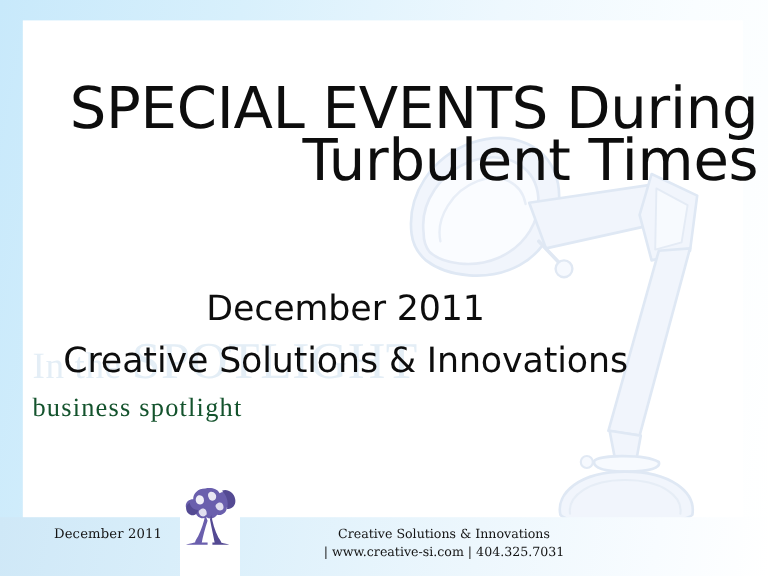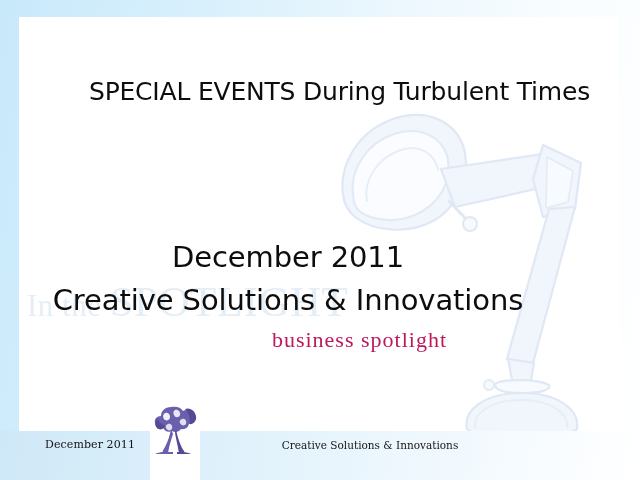--- a/index.html
+++ b/index.html
@@ -38,44 +38,44 @@
     line-height: 1.05;
     color: #e4eef6;
     white-space: nowrap;
     letter-spacing: 0.5px;
     user-select: none;
   }
   .watermark .wm-small { font-size: 31px; }
   .watermark .wm-sub {
     display: block;
     font-size: 22px;
-    color: #be185d;
-    text-align: right;
+    color: #14532d;
+    text-align: left;
     margin-top: 4px;
     letter-spacing: 1px;
   }
 
   
   .lamp-art {
     position: absolute;
     left: 318px;
     top: 80px;
     width: 300px;
     height: 340px;
   }
   .lamp-art svg { display: block; width: 100%; height: 100%; }
 
   
   .slide-title {
     position: absolute;
     left: 28px;
     top: 53px;
     width: 585px;
-    text-align: center;
-    font-size: 25px;
+    text-align: right;
+    font-size: 48px;
     line-height: 43px;
     color: #0d0d0d;
     font-weight: 400;
     letter-spacing: -0.2px;
   }
 
   
   .slide-body {
     position: absolute;
     left: 28px;
@@ -215,15 +215,16 @@
         <path d="M25 24 C26 30 28 37 31 43 C33 46 34 47 33 48 L28 48 C27 42 25 34 24 28 Z" fill="#544a93"></path>
 
         <path d="M11 47 C8 48 5 48 4 49 L22 49 L22 47 Z"></path>
         <path d="M26 47 L26 49 L40 49 C39 48 36 48 33 47 Z" fill="#544a93"></path>
       </g>
     </svg>
   </div>
 
   <div class="footer-org">
     <span class="org-line">Creative Solutions &amp; Innovations</span>
+    <span class="org-line">|  www.creative-si.com  |  404.325.7031</span>
   </div>
 
 </div>
 
 </body></html>

